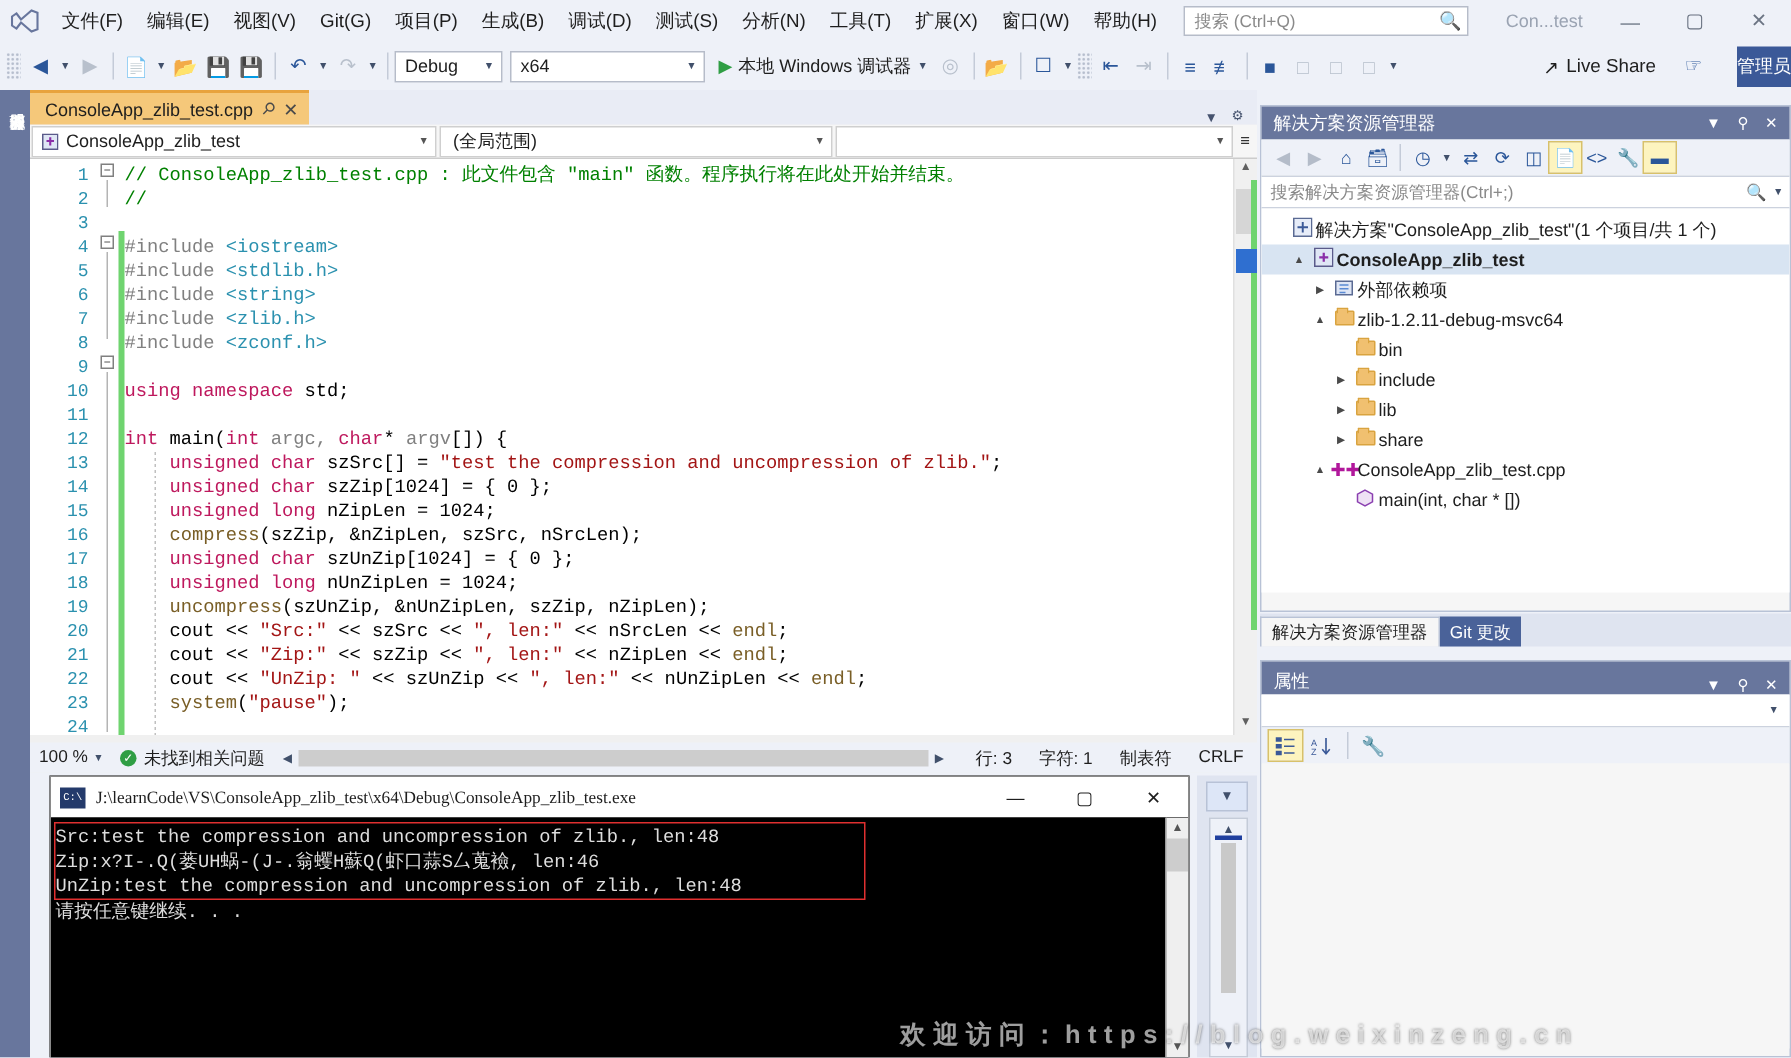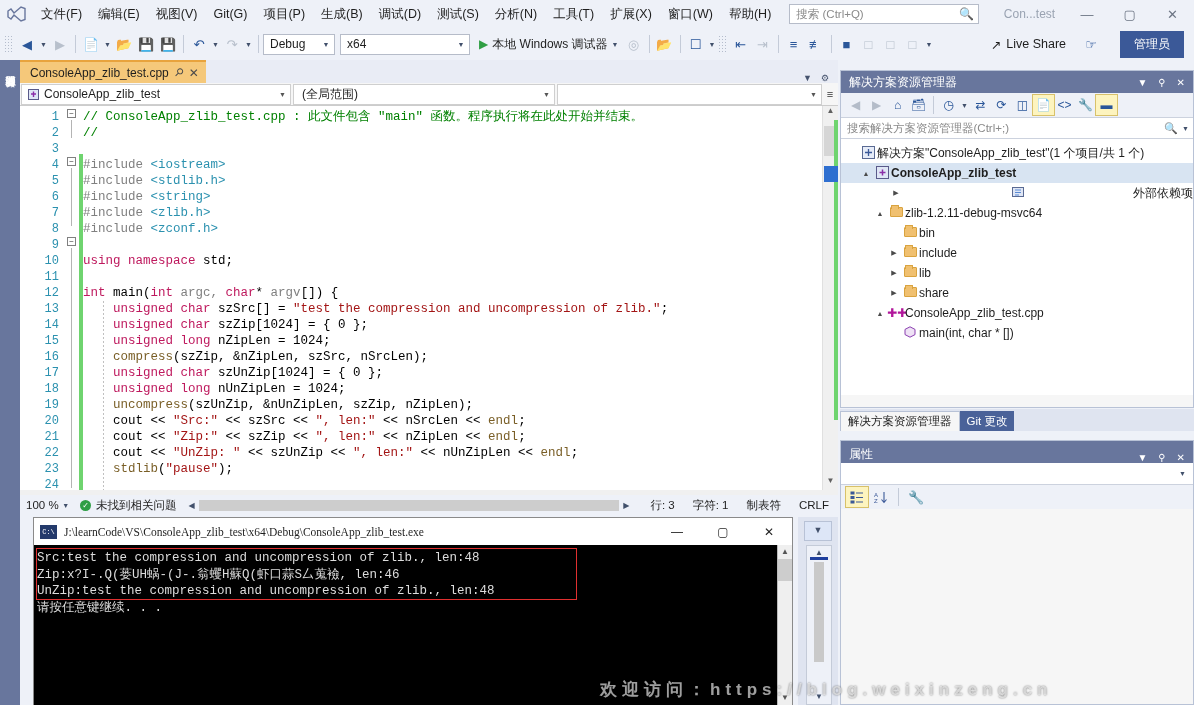--- a/index.html
+++ b/index.html
@@ -53,22 +53,22 @@
     font-size:12px; color:#1e1e1e; padding-left:6px; margin-right:5px;
   }
   .combo .cv{ flex:1; }
   .combo .cc{ width:16px; text-align:center; font-size:7px; color:#41506b; }
   .runbtn{ display:flex; align-items:center; gap:4px; font-size:12px; color:#1e1e1e;
     padding:2px 4px; white-space:nowrap; }
   .runbtn .play{ color:#2f9e44; font-size:12px; }
   .liveshare{ display:flex; align-items:center; gap:5px; font-size:12.5px; color:#1e1e1e;
     margin-left:auto; white-space:nowrap; }
   .adminbtn{
-    background:#3b5998; color:#fff; font-size:12px; padding:5px 14px; margin-left:18px;
-    margin-right:10px; white-space:nowrap;
+    background:#3b5998; color:#fff; font-size:12px; padding:5px 0; margin-left:18px;
+    white-space:nowrap;
   }
 
   
   .leftdock{
     position:absolute; left:0; top:60px; width:20px; height:645px;
     background:#68769d;
   }
   .leftdock .vtext{
     position:absolute; top:8px; left:3px; width:14px;
     font-size:10.5px; color:#fff; line-height:13px; letter-spacing:0px;
@@ -420,21 +420,21 @@
           <div class="cl"><span class="n">    </span><span class="k">unsigned char </span><span class="n">szSrc[] = </span><span class="s">"test the compression and uncompression of zlib."</span><span class="n">;</span></div>
           <div class="cl"><span class="n">    </span><span class="k">unsigned char </span><span class="n">szZip[1024] = { 0 };</span></div>
           <div class="cl"><span class="n">    </span><span class="k">unsigned long </span><span class="n">nZipLen = 1024;</span></div>
           <div class="cl"><span class="n">    </span><span class="fn">compress</span><span class="n">(szZip, &amp;nZipLen, szSrc, nSrcLen);</span></div>
           <div class="cl"><span class="n">    </span><span class="k">unsigned char </span><span class="n">szUnZip[1024] = { 0 };</span></div>
           <div class="cl"><span class="n">    </span><span class="k">unsigned long </span><span class="n">nUnZipLen = 1024;</span></div>
           <div class="cl"><span class="n">    </span><span class="fn">uncompress</span><span class="n">(szUnZip, &amp;nUnZipLen, szZip, nZipLen);</span></div>
           <div class="cl"><span class="n">    cout &lt;&lt; </span><span class="s">"Src:"</span><span class="n"> &lt;&lt; szSrc &lt;&lt; </span><span class="s">", len:"</span><span class="n"> &lt;&lt; nSrcLen &lt;&lt; </span><span class="fn">endl</span><span class="n">;</span></div>
           <div class="cl"><span class="n">    cout &lt;&lt; </span><span class="s">"Zip:"</span><span class="n"> &lt;&lt; szZip &lt;&lt; </span><span class="s">", len:"</span><span class="n"> &lt;&lt; nZipLen &lt;&lt; </span><span class="fn">endl</span><span class="n">;</span></div>
           <div class="cl"><span class="n">    cout &lt;&lt; </span><span class="s">"UnZip: "</span><span class="n"> &lt;&lt; szUnZip &lt;&lt; </span><span class="s">", len:"</span><span class="n"> &lt;&lt; nUnZipLen &lt;&lt; </span><span class="fn">endl</span><span class="n">;</span></div>
-          <div class="cl"><span class="n">    </span><span class="fn">stdlib</span><span class="n">(</span><span class="s">"pause"</span><span class="n">);</span></div>
+          <div class="cl"><span class="n">    </span><span class="fn">system</span><span class="n">(</span><span class="s">"pause"</span><span class="n">);</span></div>
         </div>
 
       <div class="vscroll">
         <div class="arrowu">▲</div>
         <div class="marksel"></div>
         <div class="greenbar"></div>
         <div class="thumb"></div>
         <div class="arrowd">▼</div>
       </div>
     </div>
@@ -498,21 +498,21 @@
           <span>解决方案"ConsoleApp_zlib_test"(1 个项目/共 1 个)</span>
         </div>
         <div class="trow sel" style="padding-left: 18px;">
           <span class="tri" style="font-size: 7px; color: rgb(74, 74, 74);">▲</span>
           <span class="tico"><svg width="13" height="13" viewBox="0 0 13 13">
               <rect x="0.5" y="0.5" width="12" height="12" fill="#dfe6f5" stroke="#5a5a8a"></rect>
               <path d="M3.5 6.5h6M6.5 3.5v6" stroke="#8a2ea8" stroke-width="1.5"></path>
             </svg></span>
           <span style="font-weight: bold;">ConsoleApp_zlib_test</span>
         </div>
-        <div class="trow" style="padding-left: 48px; justify-content: space-between;">
+        <div class="trow" style="padding-left: 32px;">
           <span class="tri" style="font-size: 7px; color: rgb(74, 74, 74);">▶</span>
           <span class="tico"><svg width="13" height="12" viewBox="0 0 13 12">
               <rect x="0.5" y="1.5" width="11" height="9" fill="#dfe6f5" stroke="#5a6a93"></rect>
               <path d="M3 4h6M3 6.5h6M3 9h4" stroke="#5a8ad4" stroke-width="1"></path>
             </svg></span>
           <span>外部依赖项</span>
         </div>
         <div class="trow" style="padding-left: 32px;">
           <span class="tri" style="font-size: 7px; color: rgb(74, 74, 74);">▲</span>
           <span class="tico"><span class="folder"></span></span>

